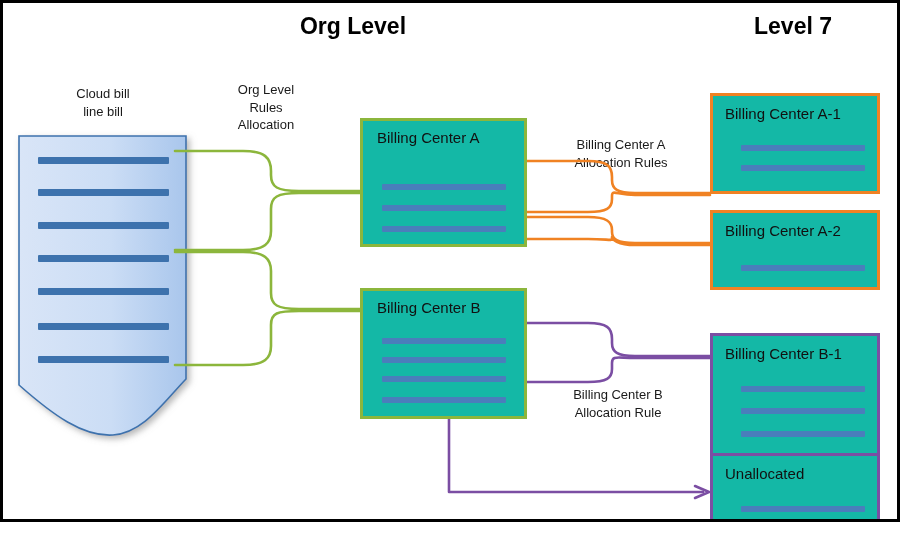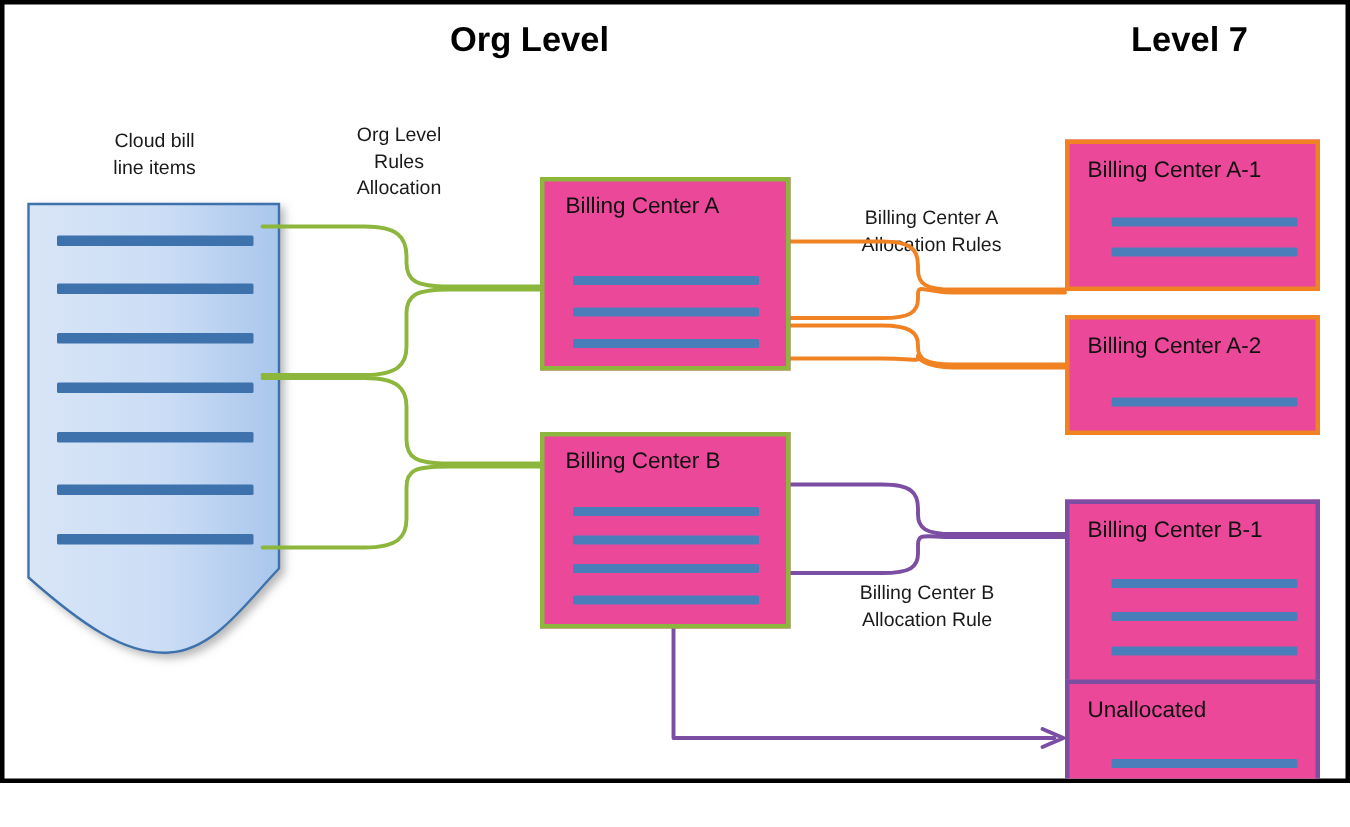--- a/index.html
+++ b/index.html
@@ -36,21 +36,21 @@
   .caption {
     position: absolute;
     font-size: 13px;
     color: #1a1a1a;
     text-align: center;
     line-height: 1.35;
     white-space: nowrap;
   }
   .box {
     position: absolute;
-    background: #ec4899;
+    background: #14b8a6;
     box-sizing: border-box;
   }
   .box-title {
     position: absolute;
     font-size: 15px;
     color: #111111;
     white-space: nowrap;
   }
   .bar {
     position: absolute;
@@ -66,21 +66,21 @@
 </head>
 <body>
 
 <div id="canvas">
 
   <div class="heading" style="left:250px; top:10px; width:200px;">Org Level</div>
   <div class="heading" style="left:700px; top:10px; width:180px;">Level 7</div>
 
   <div class="caption" style="left:25px; top:82px; width:150px;">
     <div>Cloud bill</div>
-    <div>line items</div>
+    <div>line bill</div>
   </div>
 
   <div class="caption" style="left:198px; top:78px; width:130px;">
     <div>Org Level</div>
     <div>Rules</div>
     <div>Allocation</div>
   </div>
 
   <div class="caption" style="left:543px; top:133px; width:150px;">
     <div>Billing Center A</div>

